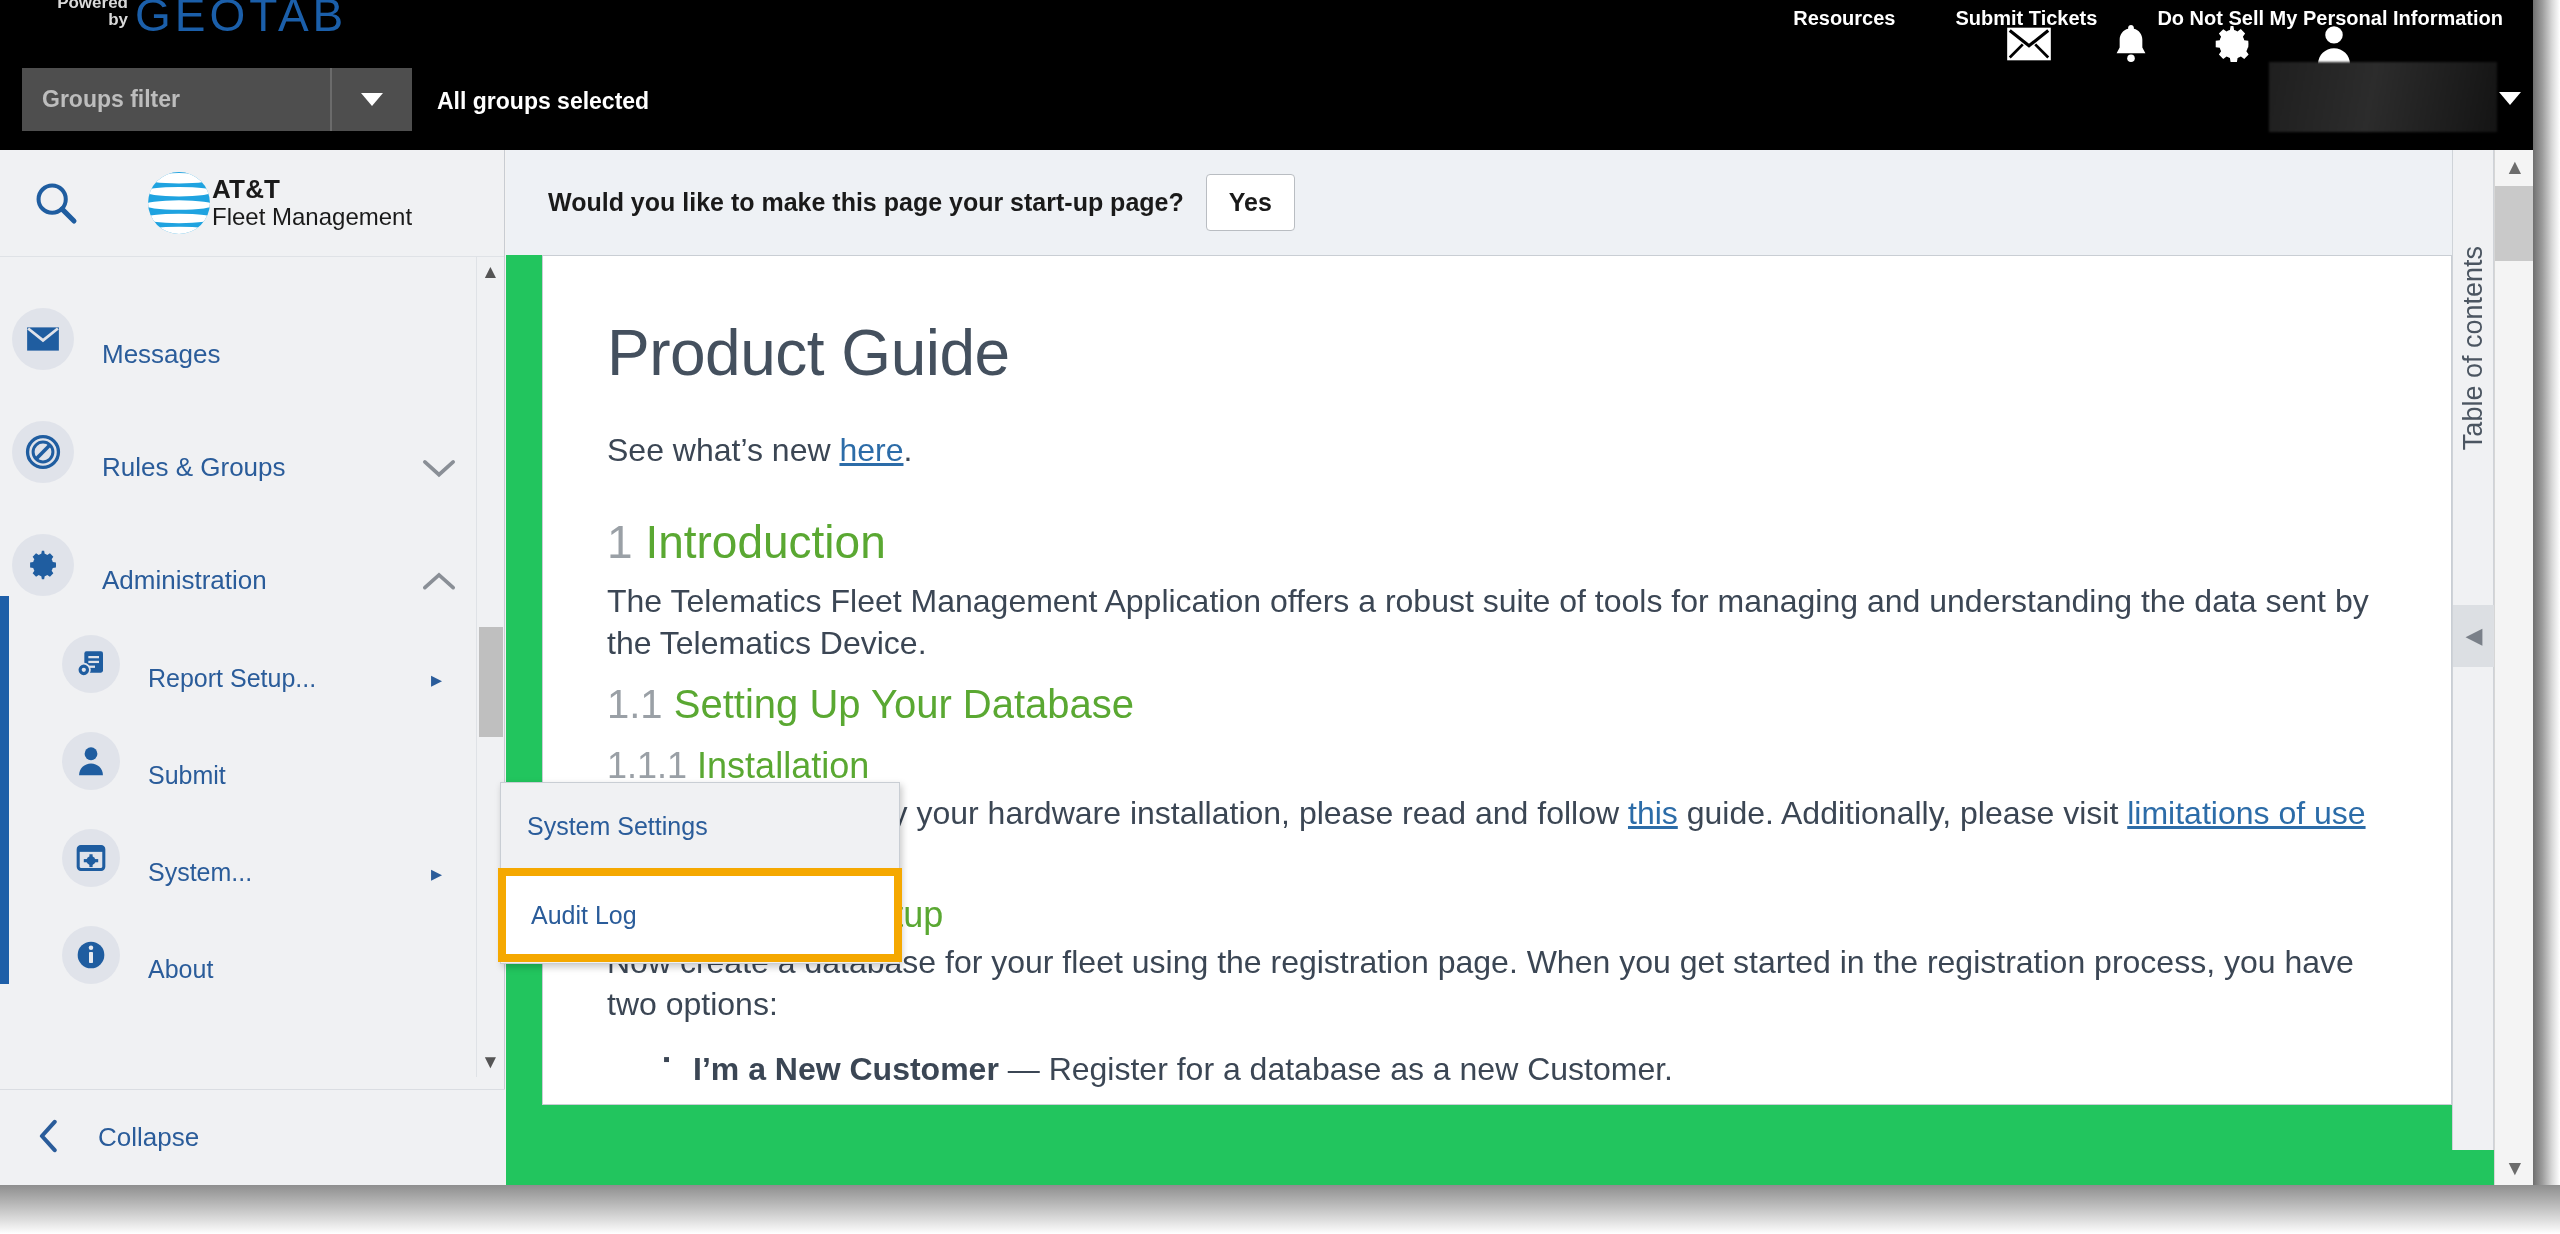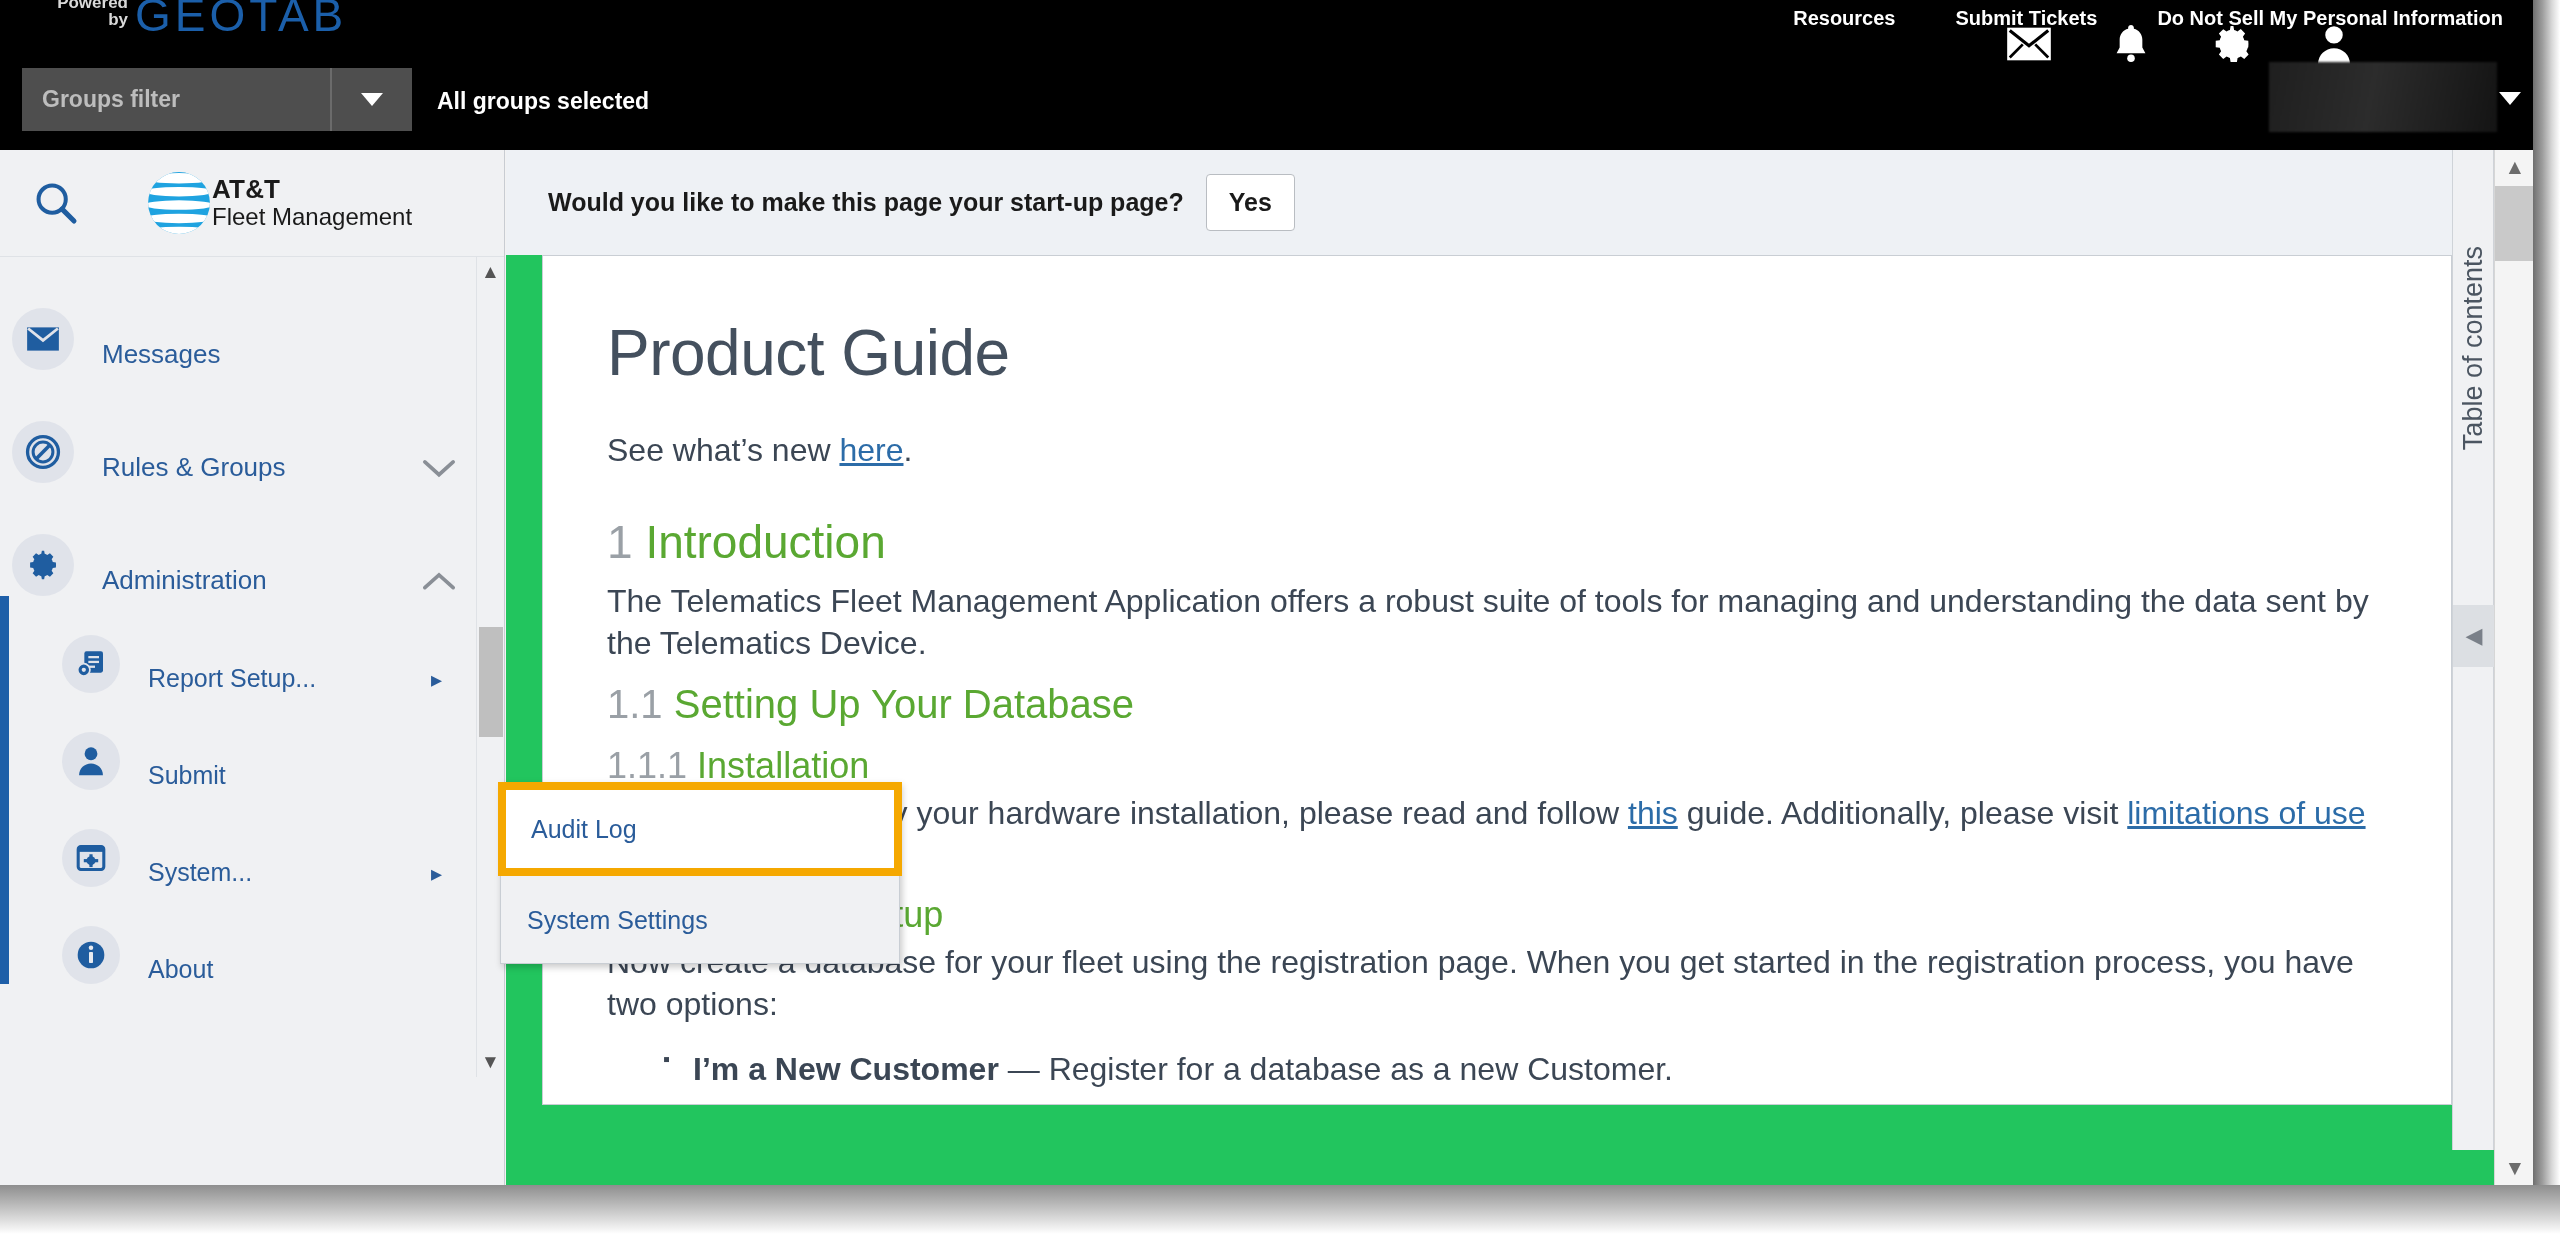--- a/index.html
+++ b/index.html
@@ -388,20 +388,28 @@
       </div>
 
     </div>
 
     <div class="sb-scroll">
       <div class="sb-arrow">▲</div>
       <div class="sb-thumb"></div>
       <div class="sb-arrow" style="position:absolute;bottom:0;width:100%;">▼</div>
     </div>
 
+    <div class="collapse-row">
+      <span>
+        <svg width="26" height="34" viewBox="0 0 16 24">
+            <path d="M12 2 L3 12 L12 22" fill="none" stroke="#2a5c9a" stroke-width="2.9" stroke-linecap="round" stroke-linejoin="round"></path>
+          </svg>
+      </span>
+      <span class="label">Collapse</span>
+    </div>
   </div>
 
   <div class="main">
 
     <div class="startup-bar">
       <div class="q">Would you like to make this page your start-up page?</div>
       <button class="sbtn">Yes</button>
     </div>
 
     <div class="doc-wrap">
@@ -450,20 +458,20 @@
     </div>
   </div>
 
   <div class="pagescroll">
     <div class="ps-arrow">▲</div>
     <div class="ps-thumb"></div>
     <div class="ps-arrow bottom">▼</div>
   </div>
 
   <div class="popup">
+    <div class="pitem">System Settings</div>
     <div class="pitem highlighted">Audit Log</div>
-    <div class="pitem">System Settings</div>
   </div>
 
   <div class="right-shadow"></div>
   <div class="bottom-shadow"></div>
 
 </div>
 
 </body></html>

